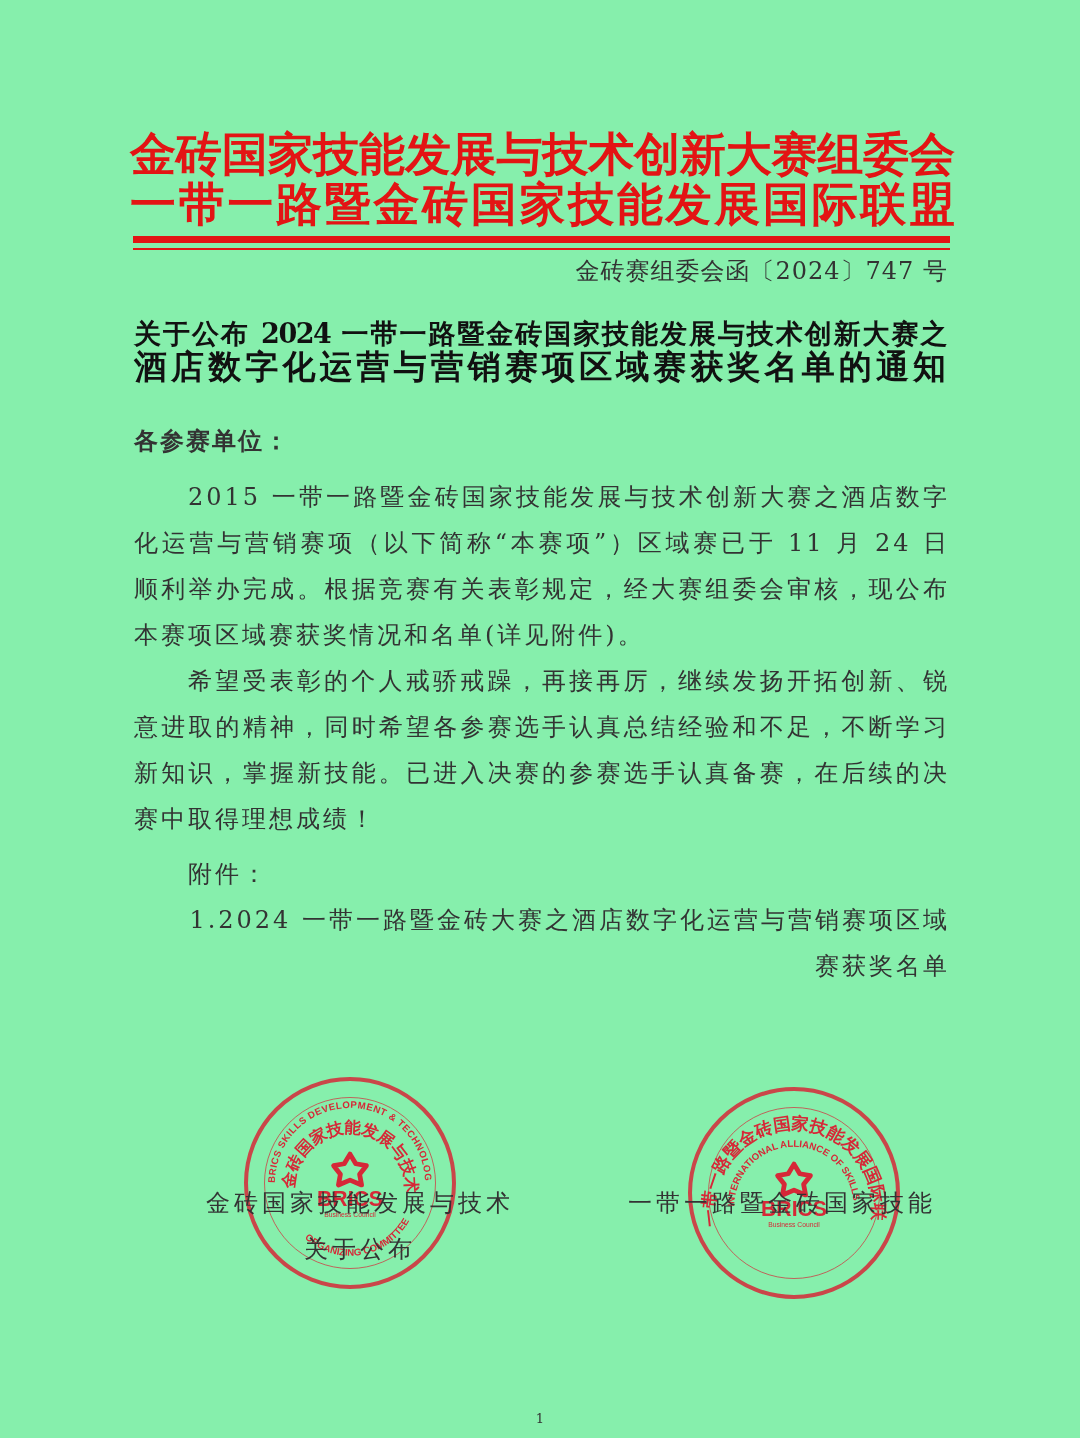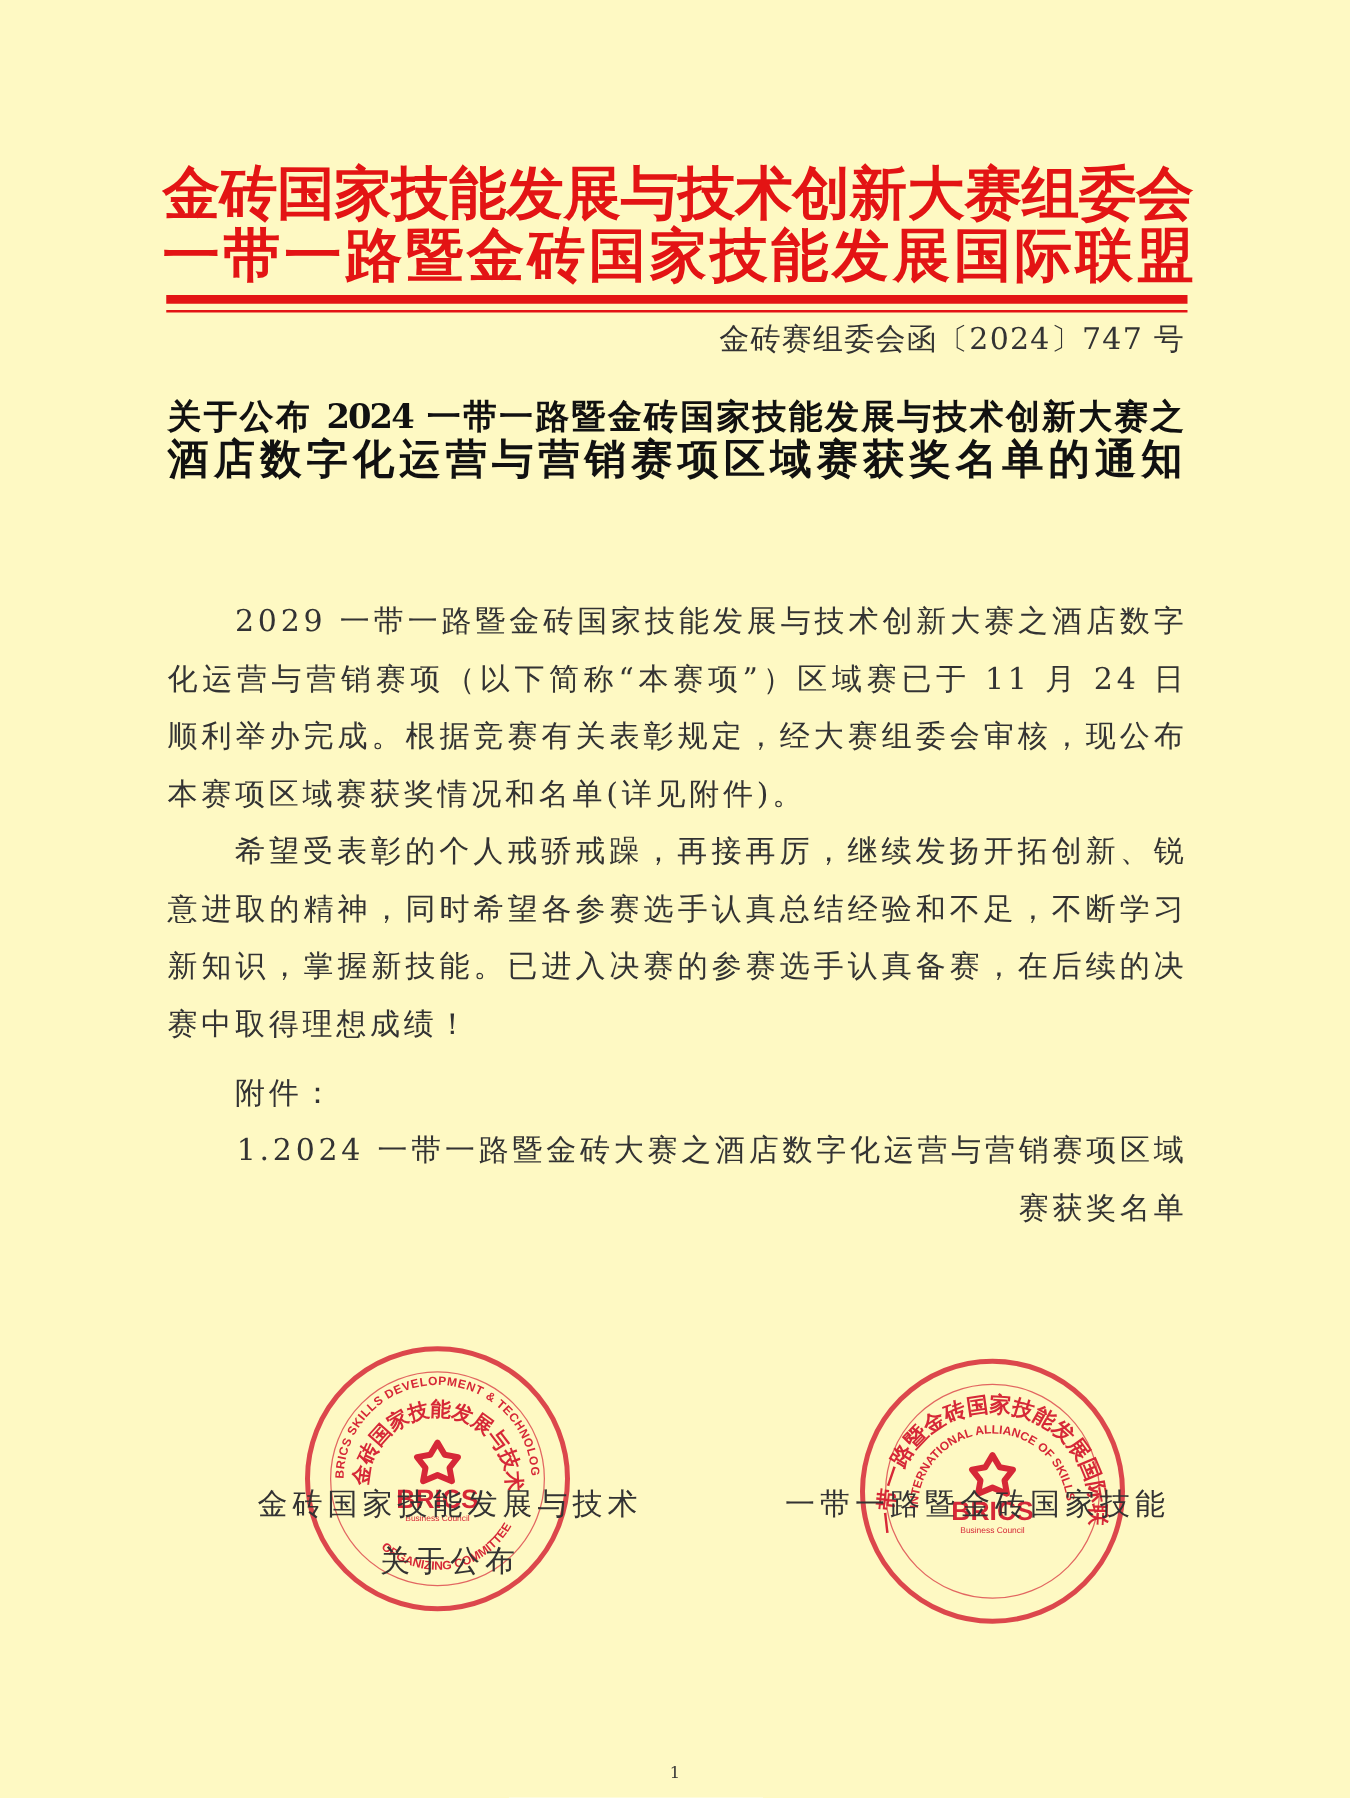--- a/index.html
+++ b/index.html
@@ -1,17 +1,17 @@
 <!DOCTYPE html>
 <html><head>
 <meta charset="utf-8">
 <style>
   html, body { margin: 0; padding: 0; background: #ffffff; }
   body { width: 1080px; height: 1438px; position: relative; overflow: hidden; font-family: "DejaVu Serif", "Liberation Serif", serif; color: #2a2a2a; }
-  .page { position: absolute; left: 0; top: 0; width: 1080px; height: 1438px; background: #fef9c3; }
+  .page { position: absolute; left: 0; top: 0; width: 1080px; height: 1438px; background: #86efac; }
 
   .header-title { position: absolute; left: 130px; width: 824px; color: #e31414; font-family: "DejaVu Sans", "Liberation Sans", sans-serif; font-weight: bold; font-size: 46px; line-height: 52px; letter-spacing: -1px; text-align: justify; text-align-last: justify; white-space: nowrap; }
   .header-line1 { top: 128px; }
   .header-line2 { top: 178px; }
 
   .rule-thick { position: absolute; left: 133px; width: 817px; top: 236px; height: 7px; background: #e31414; }
   .rule-thin { position: absolute; left: 133px; width: 817px; top: 248px; height: 2px; background: #e31414; }
 
   .doc-number { position: absolute; right: 132px; top: 254px; font-size: 24px; line-height: 34px; color: #333; letter-spacing: 1px; }
 
@@ -49,22 +49,23 @@
   <div class="header-title header-line2">一带一路暨金砖国家技能发展国际联盟</div>
 
   <div class="rule-thick"></div>
   <div class="rule-thin"></div>
 
   <div class="doc-number">金砖赛组委会函〔2024〕747 号</div>
 
   <div class="notice-title notice-line1">关于公布 2024 一带一路暨金砖国家技能发展与技术创新大赛之</div>
   <div class="notice-title notice-line2">酒店数字化运营与营销赛项区域赛获奖名单的通知</div>
 
+  <div class="body-text salutation">各参赛单位：</div>
 
-  <p class="body-text para para1">2029 一带一路暨金砖国家技能发展与技术创新大赛之酒店数字化运营与营销赛项（以下简称“本赛项”）区域赛已于 11 月 24 日顺利举办完成。根据竞赛有关表彰规定，经大赛组委会审核，现公布本赛项区域赛获奖情况和名单(详见附件)。</p>
+  <p class="body-text para para1">2015 一带一路暨金砖国家技能发展与技术创新大赛之酒店数字化运营与营销赛项（以下简称“本赛项”）区域赛已于 11 月 24 日顺利举办完成。根据竞赛有关表彰规定，经大赛组委会审核，现公布本赛项区域赛获奖情况和名单(详见附件)。</p>
   <p class="body-text para para2">希望受表彰的个人戒骄戒躁，再接再厉，继续发扬开拓创新、锐意进取的精神，同时希望各参赛选手认真总结经验和不足，不断学习新知识，掌握新技能。已进入决赛的参赛选手认真备赛，在后续的决赛中取得理想成绩！</p>
 
   <div class="body-text attach-label">附件：</div>
   <div class="body-text attach-item">1.2024 一带一路暨金砖大赛之酒店数字化运营与营销赛项区域赛获奖名单</div>
 
   <div class="seal seal-left">
     <div class="seal-inner"></div>
     <svg class="seal-svg" viewBox="0 0 212 212">
       <defs>
         <path id="lOuter" d="M 28 106 A 78 78 0 1 1 184 106"></path>

